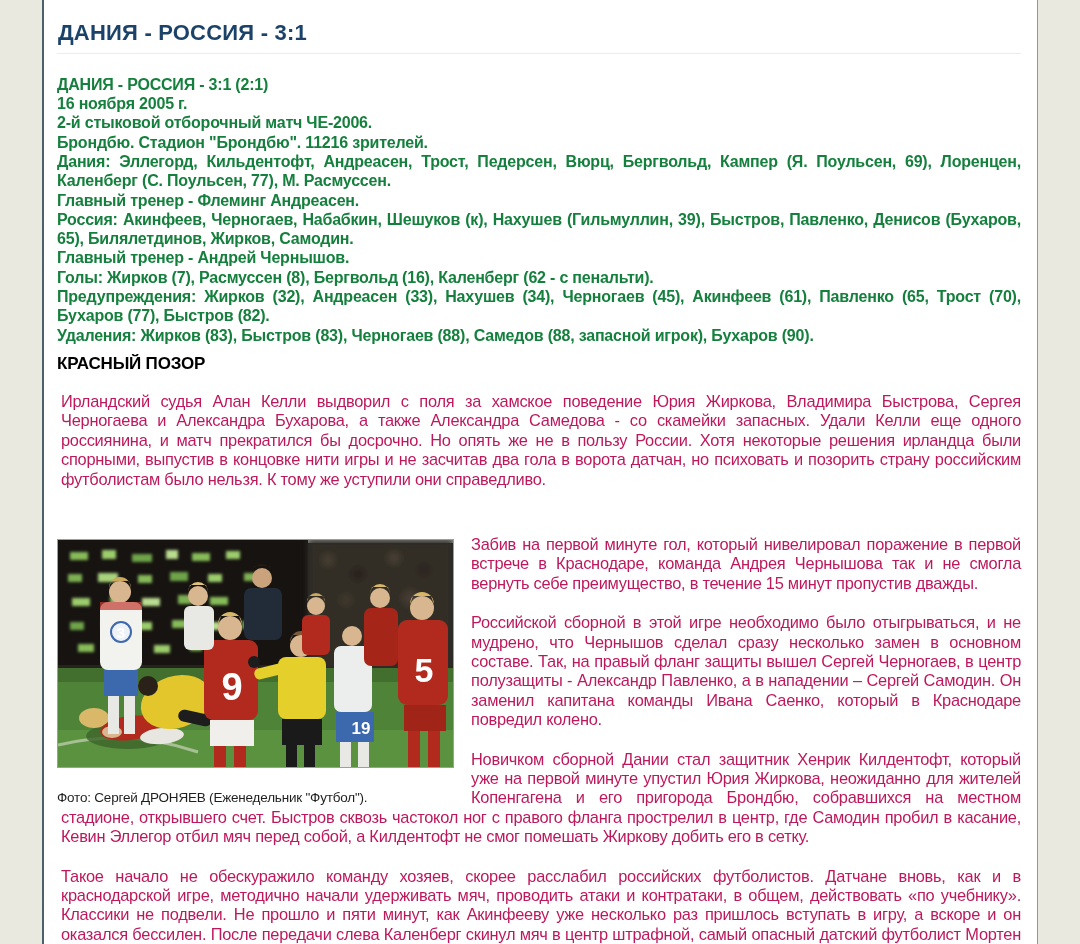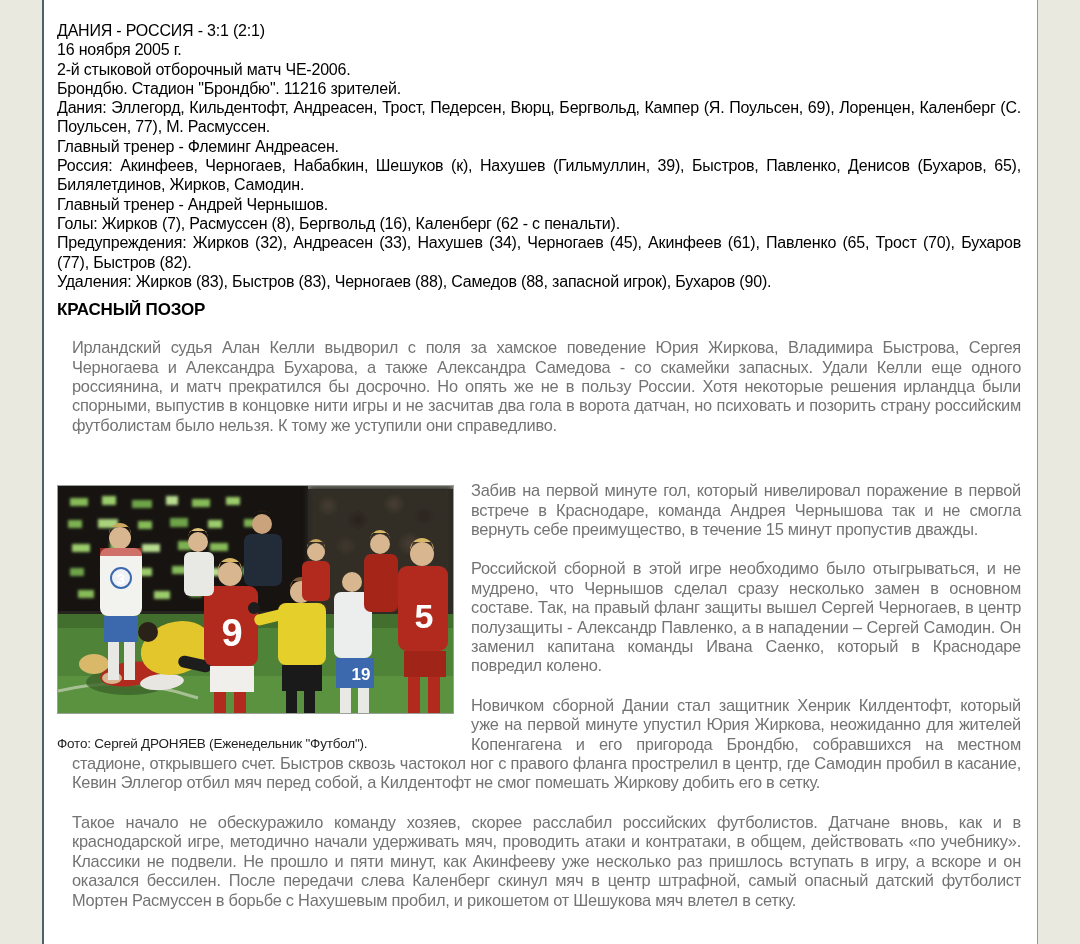--- a/index.html
+++ b/index.html
@@ -17,33 +17,34 @@
     padding:0 16px 10px 13px;
   }
   .article-title{
     padding:5px 0 7px 1px;
     font-size:22px;font-weight:bold;color:#1b4269;
     letter-spacing:0.2px;
     border-bottom:1px solid #ececec;
   }
   .match-info{
     margin-top:21px;
-    font-size:16px;line-height:19.3px;color:#000000;
+    font-size:16px;line-height:19.3px;color:#15803d;
     letter-spacing:-0.2px;
+    font-weight:bold;
   }
   .match-info .info-line{text-align:justify;}
   .section-heading{
     margin-top:9px;
     font-size:17px;font-weight:bold;color:#000;
     letter-spacing:-0.2px;
   }
   .para{
-    font-size:16.4px;line-height:19.4px;color:#737373;
+    font-size:16.4px;line-height:19.4px;color:#be185d;
     text-align:justify;letter-spacing:-0.25px;
-    margin:0 0 20px 15px;
+    margin:0 0 20px 4px;
   }
   .first-para{margin-top:18px;}
   .photo-wrap{margin-top:46px;}
   figure.photo{
     float:left;width:397px;margin:4px 17px 2px 0;padding:0;
   }
   .photo-frame{
     display:block;width:395px;height:227px;
     border:1px solid #9aa09a;background:#221f1c;
   }
@@ -51,20 +52,21 @@
     font-size:13.5px;color:#1f1f1f;margin-top:22px;letter-spacing:-0.2px;
   }
   .clearfix{clear:both;}
   .jersey-num{font-family:"Liberation Sans",sans-serif;font-weight:bold;fill:#ffffff;}
 </style>
 </head>
 <body>
 
 <div class="panel">
 
+  <h1 class="article-title">ДАНИЯ - РОССИЯ - 3:1</h1>
 
   <div class="match-info">
     <div class="info-line">ДАНИЯ - РОССИЯ - 3:1 (2:1)</div>
     <div class="info-line">16 ноября 2005 г.</div>
     <div class="info-line">2-й стыковой отборочный матч ЧЕ-2006.</div>
     <div class="info-line">Брондбю. Стадион "Брондбю". 11216 зрителей.</div>
     <div class="info-line">Дания: Эллегорд, Кильдентофт, Андреасен, Трост, Педерсен, Вюрц, Бергвольд, Кампер (Я. Поульсен, 69), Лоренцен, Каленберг (С. Поульсен, 77), М. Расмуссен.</div>
     <div class="info-line">Главный тренер - Флеминг Андреасен.</div>
     <div class="info-line">Россия: Акинфеев, Черногаев, Набабкин, Шешуков (к), Нахушев (Гильмуллин, 39), Быстров, Павленко, Денисов (Бухаров, 65), Билялетдинов, Жирков, Самодин.</div>
     <div class="info-line">Главный тренер - Андрей Чернышов.</div>

